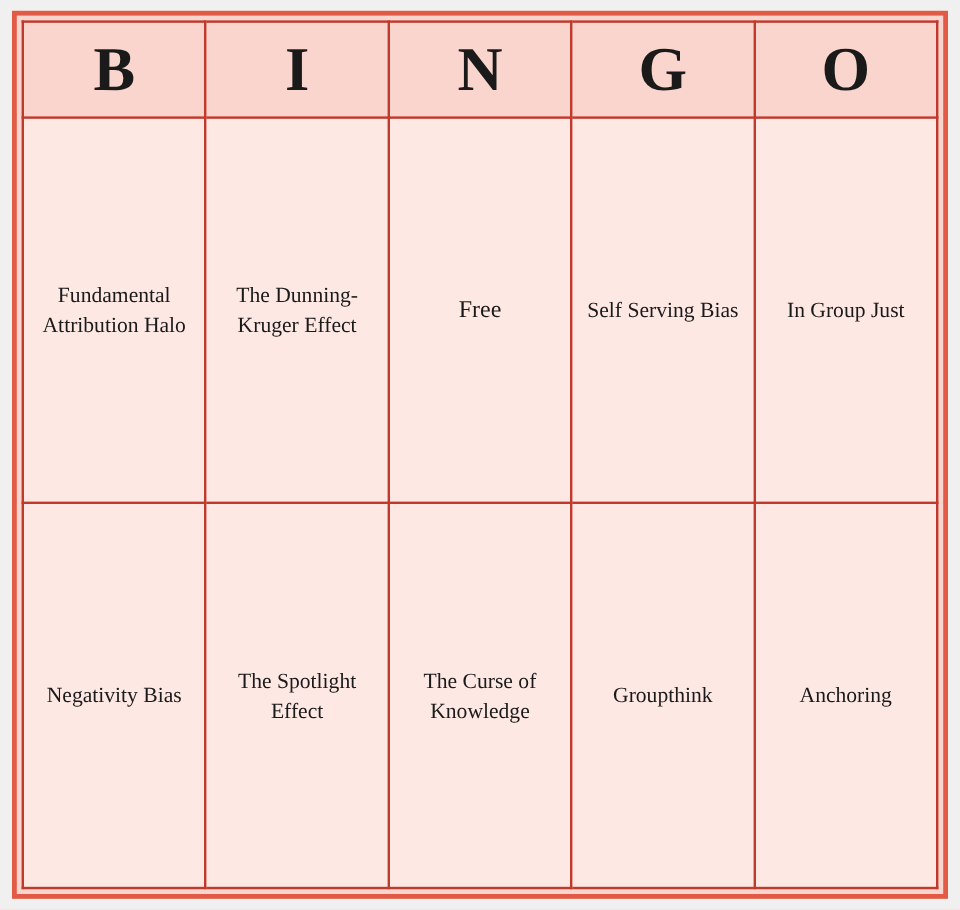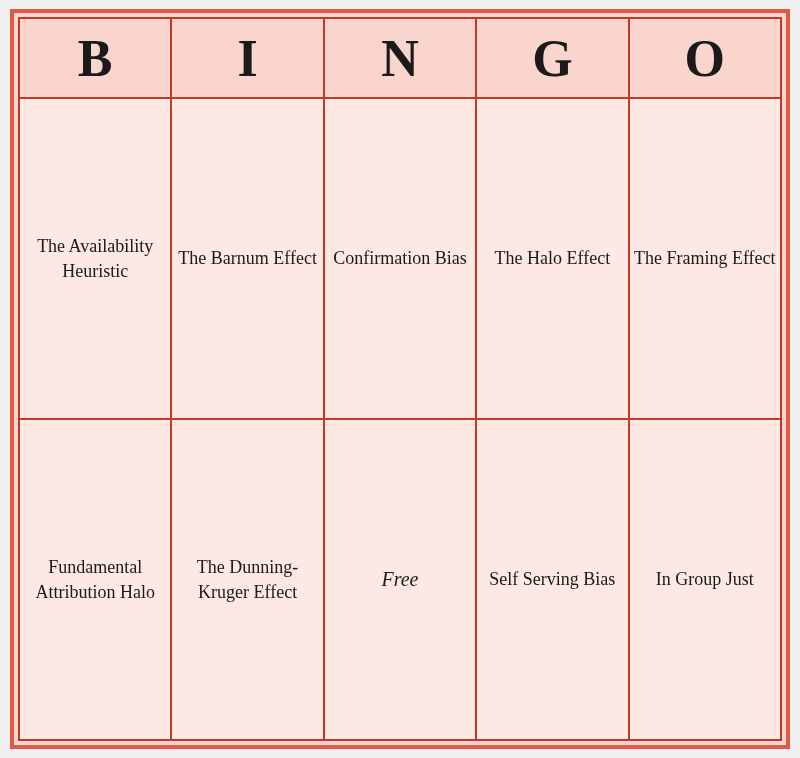--- a/index.html
+++ b/index.html
@@ -53,49 +53,48 @@
       background: #fde8e4;
       font-size: 18px;
       color: #1a1a1a;
       height: 130px;
       width: 20%;
       line-height: 1.35;
     }
 
     .free-cell {
       background: #fde8e4 !important;
-      font-style: italic;
       font-size: 20px !important;
       margin-left: 44px;
     }
   </style>
 </head>
 <body>
 
 <div class="bingo-card">
   <table class="bingo-table">
     <thead>
       <tr class="header-row">
         <th>B</th>
         <th>I</th>
         <th>N</th>
         <th>G</th>
         <th>O</th>
       </tr>
     </thead>
     <tbody>
       <tr class="data-row">
-        <td>The Availability Heuristic</td>
-        <td>The Barnum Effect</td>
-        <td>Confirmation Bias</td>
-        <td>The Halo Effect</td>
-        <td>The Framing Effect</td>
-      </tr>
-      <tr class="data-row">
         <td>Fundamental Attribution Halo</td>
         <td>The Dunning-Kruger Effect</td>
         <td class="free-cell">Free</td>
         <td>Self Serving Bias</td>
         <td>In Group Just</td>
       </tr>
+      <tr class="data-row">
+        <td>Negativity Bias</td>
+        <td>The Spotlight Effect</td>
+        <td>The Curse of Knowledge</td>
+        <td>Groupthink</td>
+        <td>Anchoring</td>
+      </tr>
     </tbody>
   </table>
 </div>
 
 </body></html>

